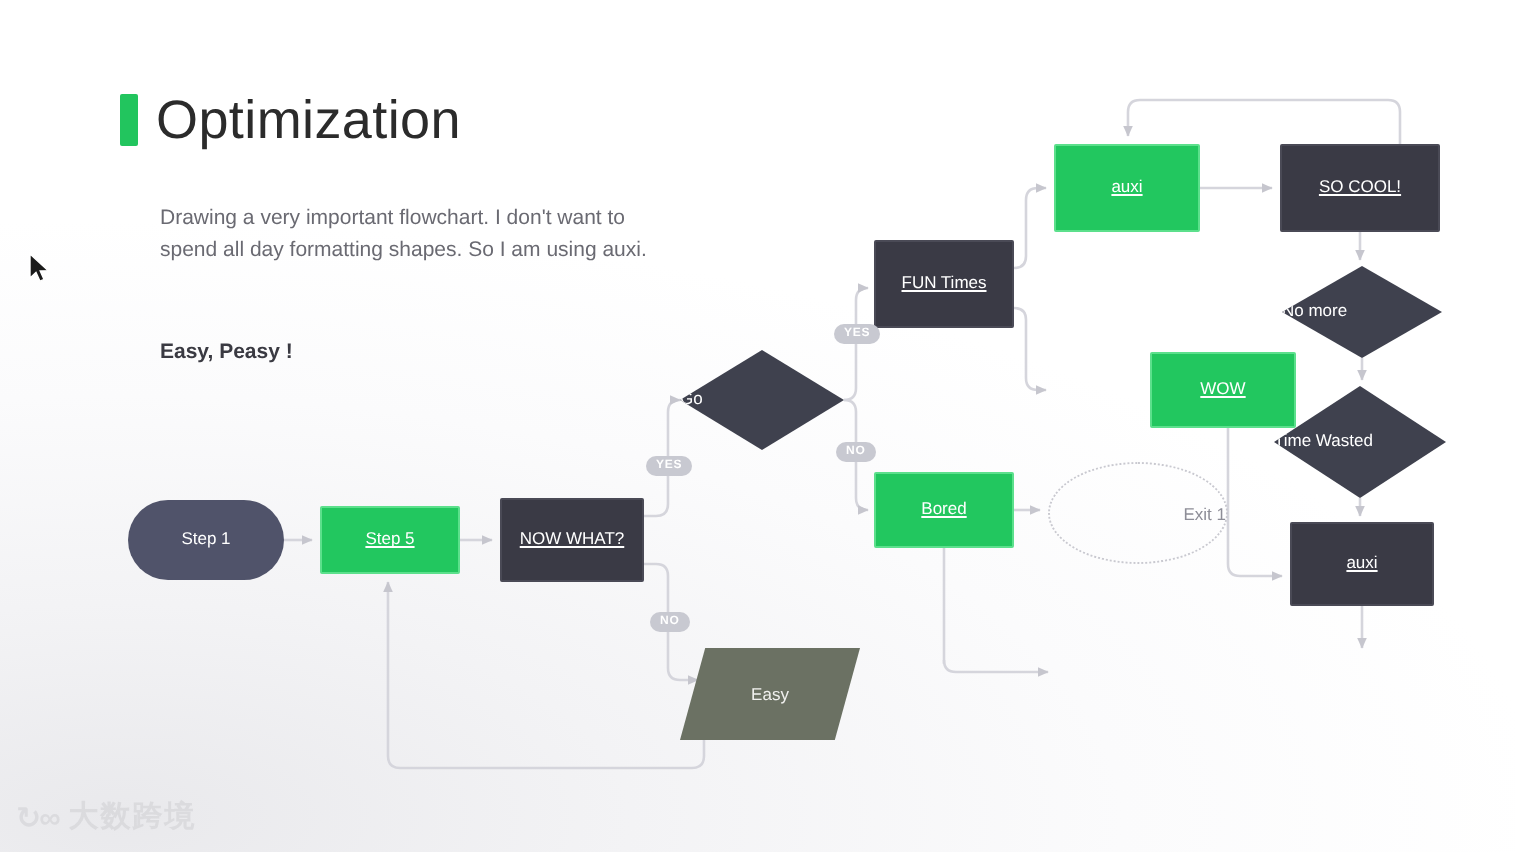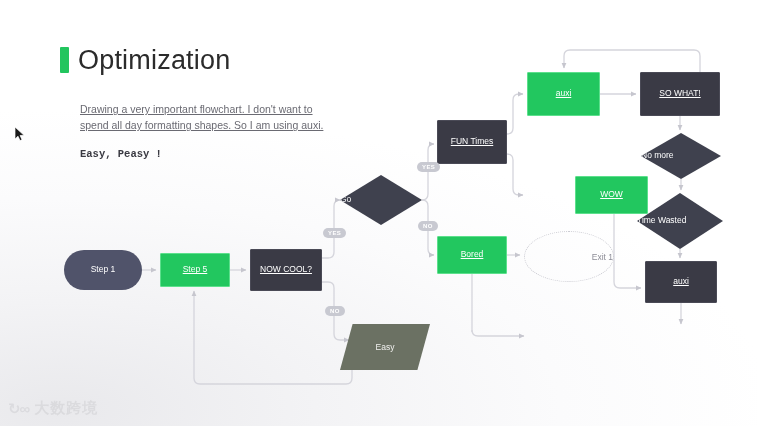--- a/index.html
+++ b/index.html
@@ -13,22 +13,22 @@
     position:relative;width:758px;height:426px;
     background:
       radial-gradient(ellipse 120% 90% at 8% 96%, #e9e9ec 0%, #f3f3f5 28%, #fbfbfc 55%, #ffffff 78%),
       linear-gradient(160deg,#ffffff 0%,#ffffff 52%,#f7f7f9 78%,#eeeef1 100%);
     overflow:hidden;
   }
   
   #titleRow{position:absolute;left:60px;top:47px;display:flex;align-items:flex-start;}
   #titleBar{width:9px;height:26px;background:#22c55e;margin-right:9px;border-radius:1px;}
   #titleText{font-size:27px;color:#2b2b2b;letter-spacing:.2px;line-height:1;}
-  #desc{position:absolute;left:80px;top:101px;width:250px;font-size:10.5px;line-height:1.55;color:#6a6a72;text-decoration:underline;}
-  #tagline{position:absolute;left:80px;top:148px;font-size:10.5px;font-weight:bold;color:#3a3a42;font-family:Liberation Mono, monospace;}
+  #desc{position:absolute;left:80px;top:101px;width:250px;font-size:10.5px;line-height:1.55;color:#6a6a72;}
+  #tagline{position:absolute;left:80px;top:170px;font-size:10.5px;font-weight:bold;color:#3a3a42;}
 
   
   .node{position:absolute;display:flex;align-items:center;justify-content:center;
         text-align:center;color:#fff;font-size:8.5px;line-height:1.35;
         box-sizing:border-box;}
   .rect{border-radius:1px;text-decoration:underline;}
   .green{background:#22c75f;border:1.4px solid #5ce08c;}
   .dark{background:#3a3a45;border:1.4px solid #4a4a56;}
   .pill{border-radius:999px;background:#50536a;}
   .diamondWrap{position:absolute;}
@@ -125,21 +125,21 @@
 
   <div class="node pill" style="left:64px;top:250px;width:78px;height:40px;">
     <span>Step 1</span>
   </div>
 
   <div class="node rect green" style="left:160px;top:253px;width:70px;height:34px;">
     <span>Step 5</span>
   </div>
 
   <div class="node rect dark" style="left:250px;top:249px;width:72px;height:42px;">
-    <span>NOW COOL?</span>
+    <span>NOW WHAT?</span>
   </div>
 
   <div class="diamondWrap" style="left:340px;top:175px;width:82px;height:50px;">
     <div class="diamond">
       <span>Go</span>
     </div>
   </div>
 
   <div class="node rect dark" style="left:437px;top:120px;width:70px;height:44px;">
     <span>FUN Times</span>
@@ -155,21 +155,21 @@
 
   <div class="node rect green" style="left:527px;top:176px;width:73px;height:38px;margin-left:48px;">
     <span>WOW</span>
   </div>
 
   <div class="ellipse" style="left:524px;top:231px;width:88px;height:49px;">
     <span>Exit 1</span>
   </div>
 
   <div class="node rect dark" style="left:640px;top:72px;width:80px;height:44px;">
-    <span>SO WHAT!</span>
+    <span>SO COOL!</span>
   </div>
 
   <div class="diamondWrap" style="left:641px;top:133px;width:80px;height:46px;">
     <div class="diamond">
       <span>No more</span>
     </div>
   </div>
 
   <div class="diamondWrap" style="left:637px;top:193px;width:86px;height:56px;">
     <div class="diamond">

